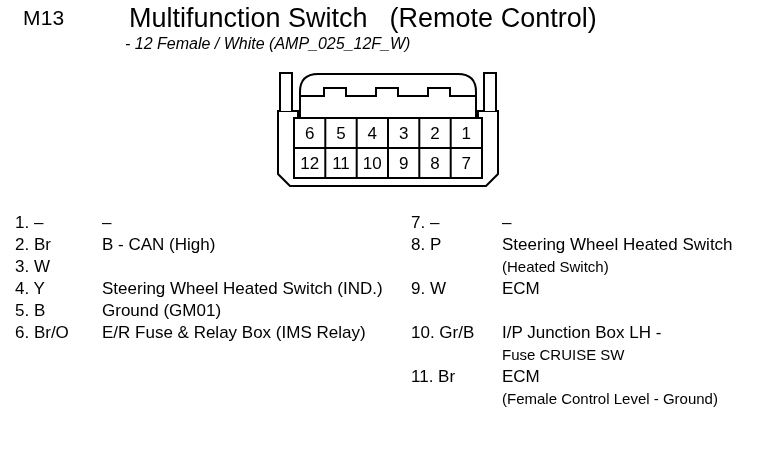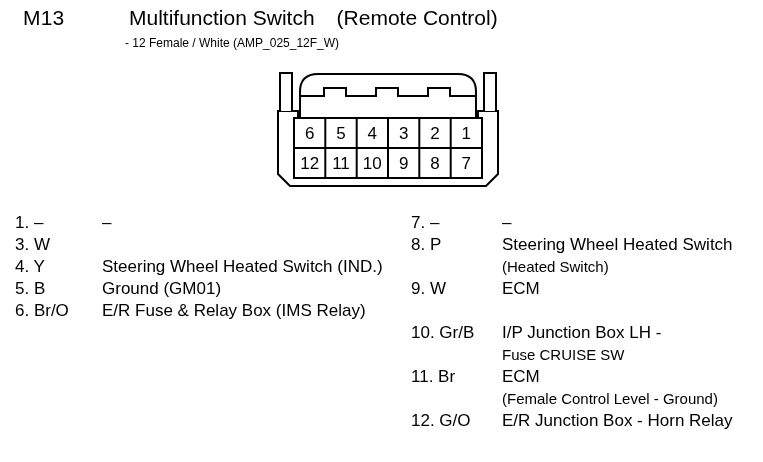--- a/index.html
+++ b/index.html
@@ -31,35 +31,36 @@
     top: 6px;
     font-size: 21px;
     line-height: 24px;
     letter-spacing: 0.2px;
     white-space: nowrap;
   }
   #connector-title {
     position: absolute;
     left: 117px;
     top: 6px;
-    font-size: 21px;
+    font-size: 27px;
     line-height: 24px;
     white-space: nowrap;
   }
   #connector-title .title-gap {
     display: inline-block;
     width: 22px;
   }
   #connector-subtitle {
     position: absolute;
     left: 113px;
     top: 34px;
-    font-size: 12px;
+    font-size: 16px;
     line-height: 19px;
     white-space: nowrap;
+    font-style: italic;
   }
 
   
   #connector-figure {
     position: absolute;
     left: 270px;
     top: 70px;
     width: 245px;
     height: 140px;
   }
@@ -181,20 +182,24 @@
 </div>
 
 <div id="pin-lists">
 
   <div class="pin-column" id="pin-column-left">
     <div class="pin-row">
       <span class="pin-ref">1. –</span>
       <span class="pin-desc">–</span>
     </div>
     <div class="pin-row">
+      <span class="pin-ref">2. Br</span>
+      <span class="pin-desc">B - CAN (High)</span>
+    </div>
+    <div class="pin-row">
       <span class="pin-ref">3. W</span>
     </div>
     <div class="pin-row">
       <span class="pin-ref">4. Y</span>
       <span class="pin-desc">Steering Wheel Heated Switch (IND.)</span>
     </div>
     <div class="pin-row">
       <span class="pin-ref">5. B</span>
       <span class="pin-desc">Ground (GM01)</span>
     </div>
@@ -221,19 +226,15 @@
     <div class="pin-row tall">
       <span class="pin-ref">10. Gr/B</span>
       <span class="pin-desc">I/P Junction Box LH -</span>
       <span class="pin-desc-2">Fuse CRUISE SW</span>
     </div>
     <div class="pin-row tall">
       <span class="pin-ref">11. Br</span>
       <span class="pin-desc">ECM</span>
       <span class="pin-desc-2">(Female Control Level - Ground)</span>
     </div>
-    <div class="pin-row">
-      <span class="pin-ref">12. G/O</span>
-      <span class="pin-desc">E/R Junction Box - Horn Relay</span>
-    </div>
   </div>
 
 </div>
 
 </body></html>

